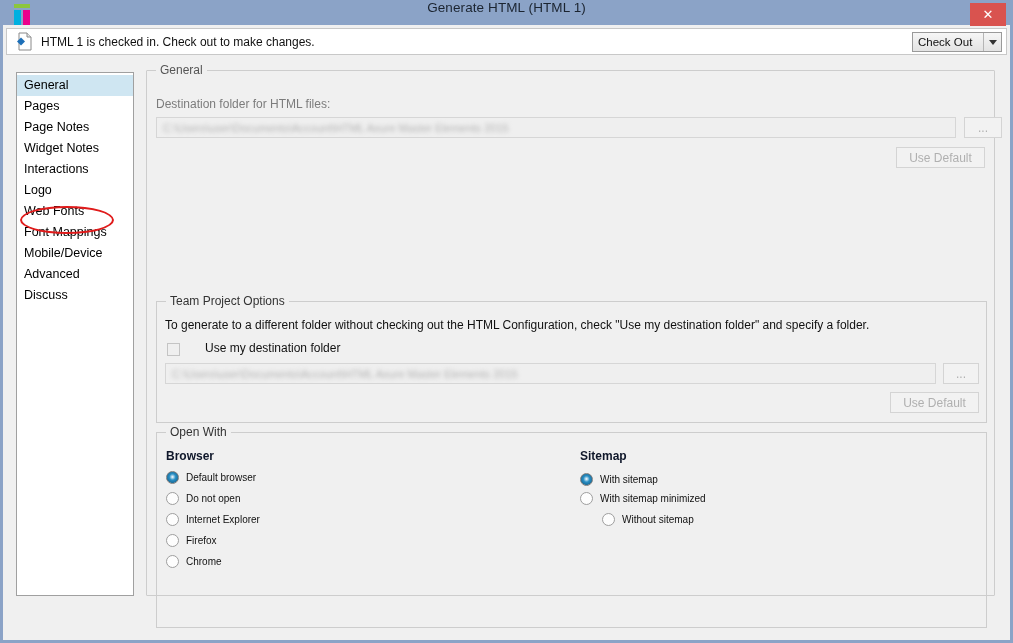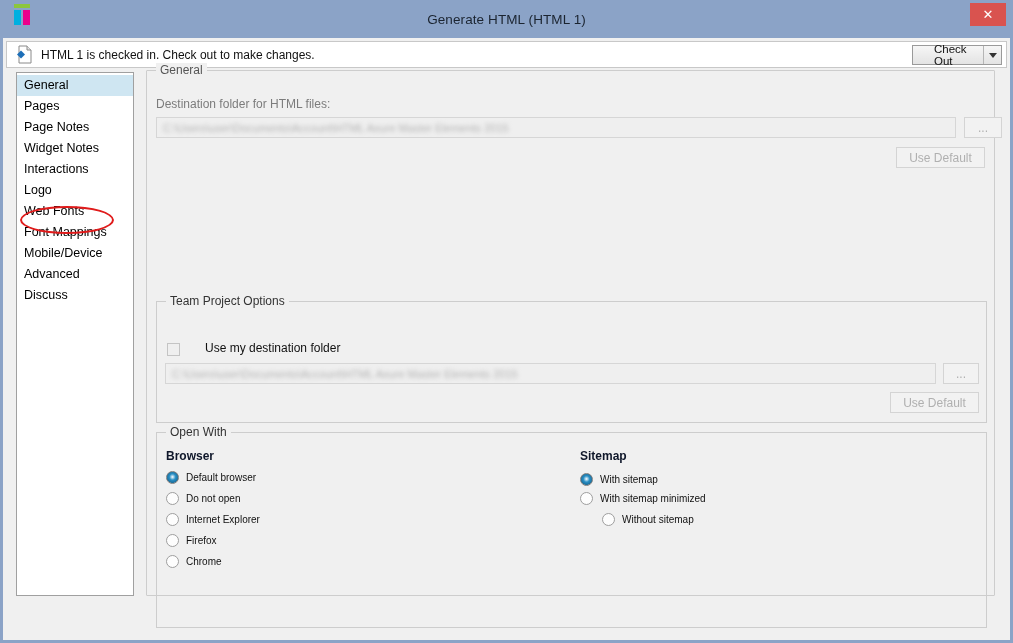--- a/index.html
+++ b/index.html
@@ -18,24 +18,24 @@
     position: absolute; left: 0; top: 0;
     width: 1013px; height: 643px;
     background: #f0f0f0;
     border: 3px solid #8ba3c7;
     border-top: none;
   }
 
   
   #titlebar {
     position: relative;
-    height: 38px;
+    height: 25px;
     background: #8ba3c7;
     display: flex;
-    align-items: center;
+    align-items: flex-start;
     justify-content: center;
   }
   #app-logo {
     position: absolute; left: 9px; top: 4px;
     width: 20px; height: 21px;
   }
   #app-logo .bar-top { position:absolute; left:2px; top:0; width:16px; height:4px; background:#8cc63e; }
   #app-logo .sq-cyan { position:absolute; left:2px; top:6px; width:7px; height:15px; background:#00b0e0; }
   #app-logo .sq-mag  { position:absolute; left:11px; top:6px; width:7px; height:15px; background:#ec008c; }
 
@@ -70,21 +70,21 @@
   #msg-text { margin-left: 8px; font-size: 12px; color: #111; }
   #checkout-select {
     position: absolute; right: 4px; top: 3px;
     width: 90px; height: 20px;
     border: 1px solid #9a9a9a;
     background: linear-gradient(#f6f6f6,#e3e3e3);
     display: flex; align-items: center;
     font-size: 11.5px;
     cursor: pointer;
   }
-  #checkout-select .cs-label { padding-left: 5px; flex: 1; color: #111; margin-left: 16px; }
+  #checkout-select .cs-label { padding-left: 5px; flex: 1; color: #111; }
   #checkout-select .cs-arrow {
     width: 18px; height: 100%;
     border-left: 1px solid #b5b5b5;
     display: flex; align-items: center; justify-content: center;
   }
   .caret-down {
     width: 0; height: 0;
     border-left: 4px solid transparent;
     border-right: 4px solid transparent;
     border-top: 5px solid #333;
@@ -294,20 +294,21 @@
       <span class="field-label" style="left:9px; top:26px;">Destination folder for HTML files:</span>
 
       <div class="txt-disabled" style="left:9px; top:46px; width:800px;">
         <span class="blur-path">C:\Users\user\Documents\Account\HTML Axure Master Elements 2015</span>
       </div>
       <div class="btn-disabled" style="left:817px; top:46px; width:38px; height:21px;">...</div>
       <div class="btn-disabled" style="left:749px; top:76px; width:89px; height:21px;">Use Default</div>
 
       <div class="subgroup" style="left:9px; top:230px; width:831px; height:122px;">
         <span class="group-legend">Team Project Options</span>
+        <span class="body-text" style="left:8px; top:16px;">To generate to a different folder without checking out the HTML Configuration, check "Use my destination folder" and specify a folder.</span>
 
         <div class="chk-box" style="left:10px; top:41px;"></div>
         <span class="body-text" style="left:48px; top:39px;">Use my destination folder</span>
 
         <div class="txt-disabled" style="left:8px; top:61px; width:771px;">
           <span class="blur-path">C:\Users\user\Documents\Account\HTML Axure Master Elements 2015</span>
         </div>
         <div class="btn-disabled" style="left:786px; top:61px; width:36px; height:21px;">...</div>
         <div class="btn-disabled" style="left:733px; top:90px; width:89px; height:21px;">Use Default</div>
       </div>

